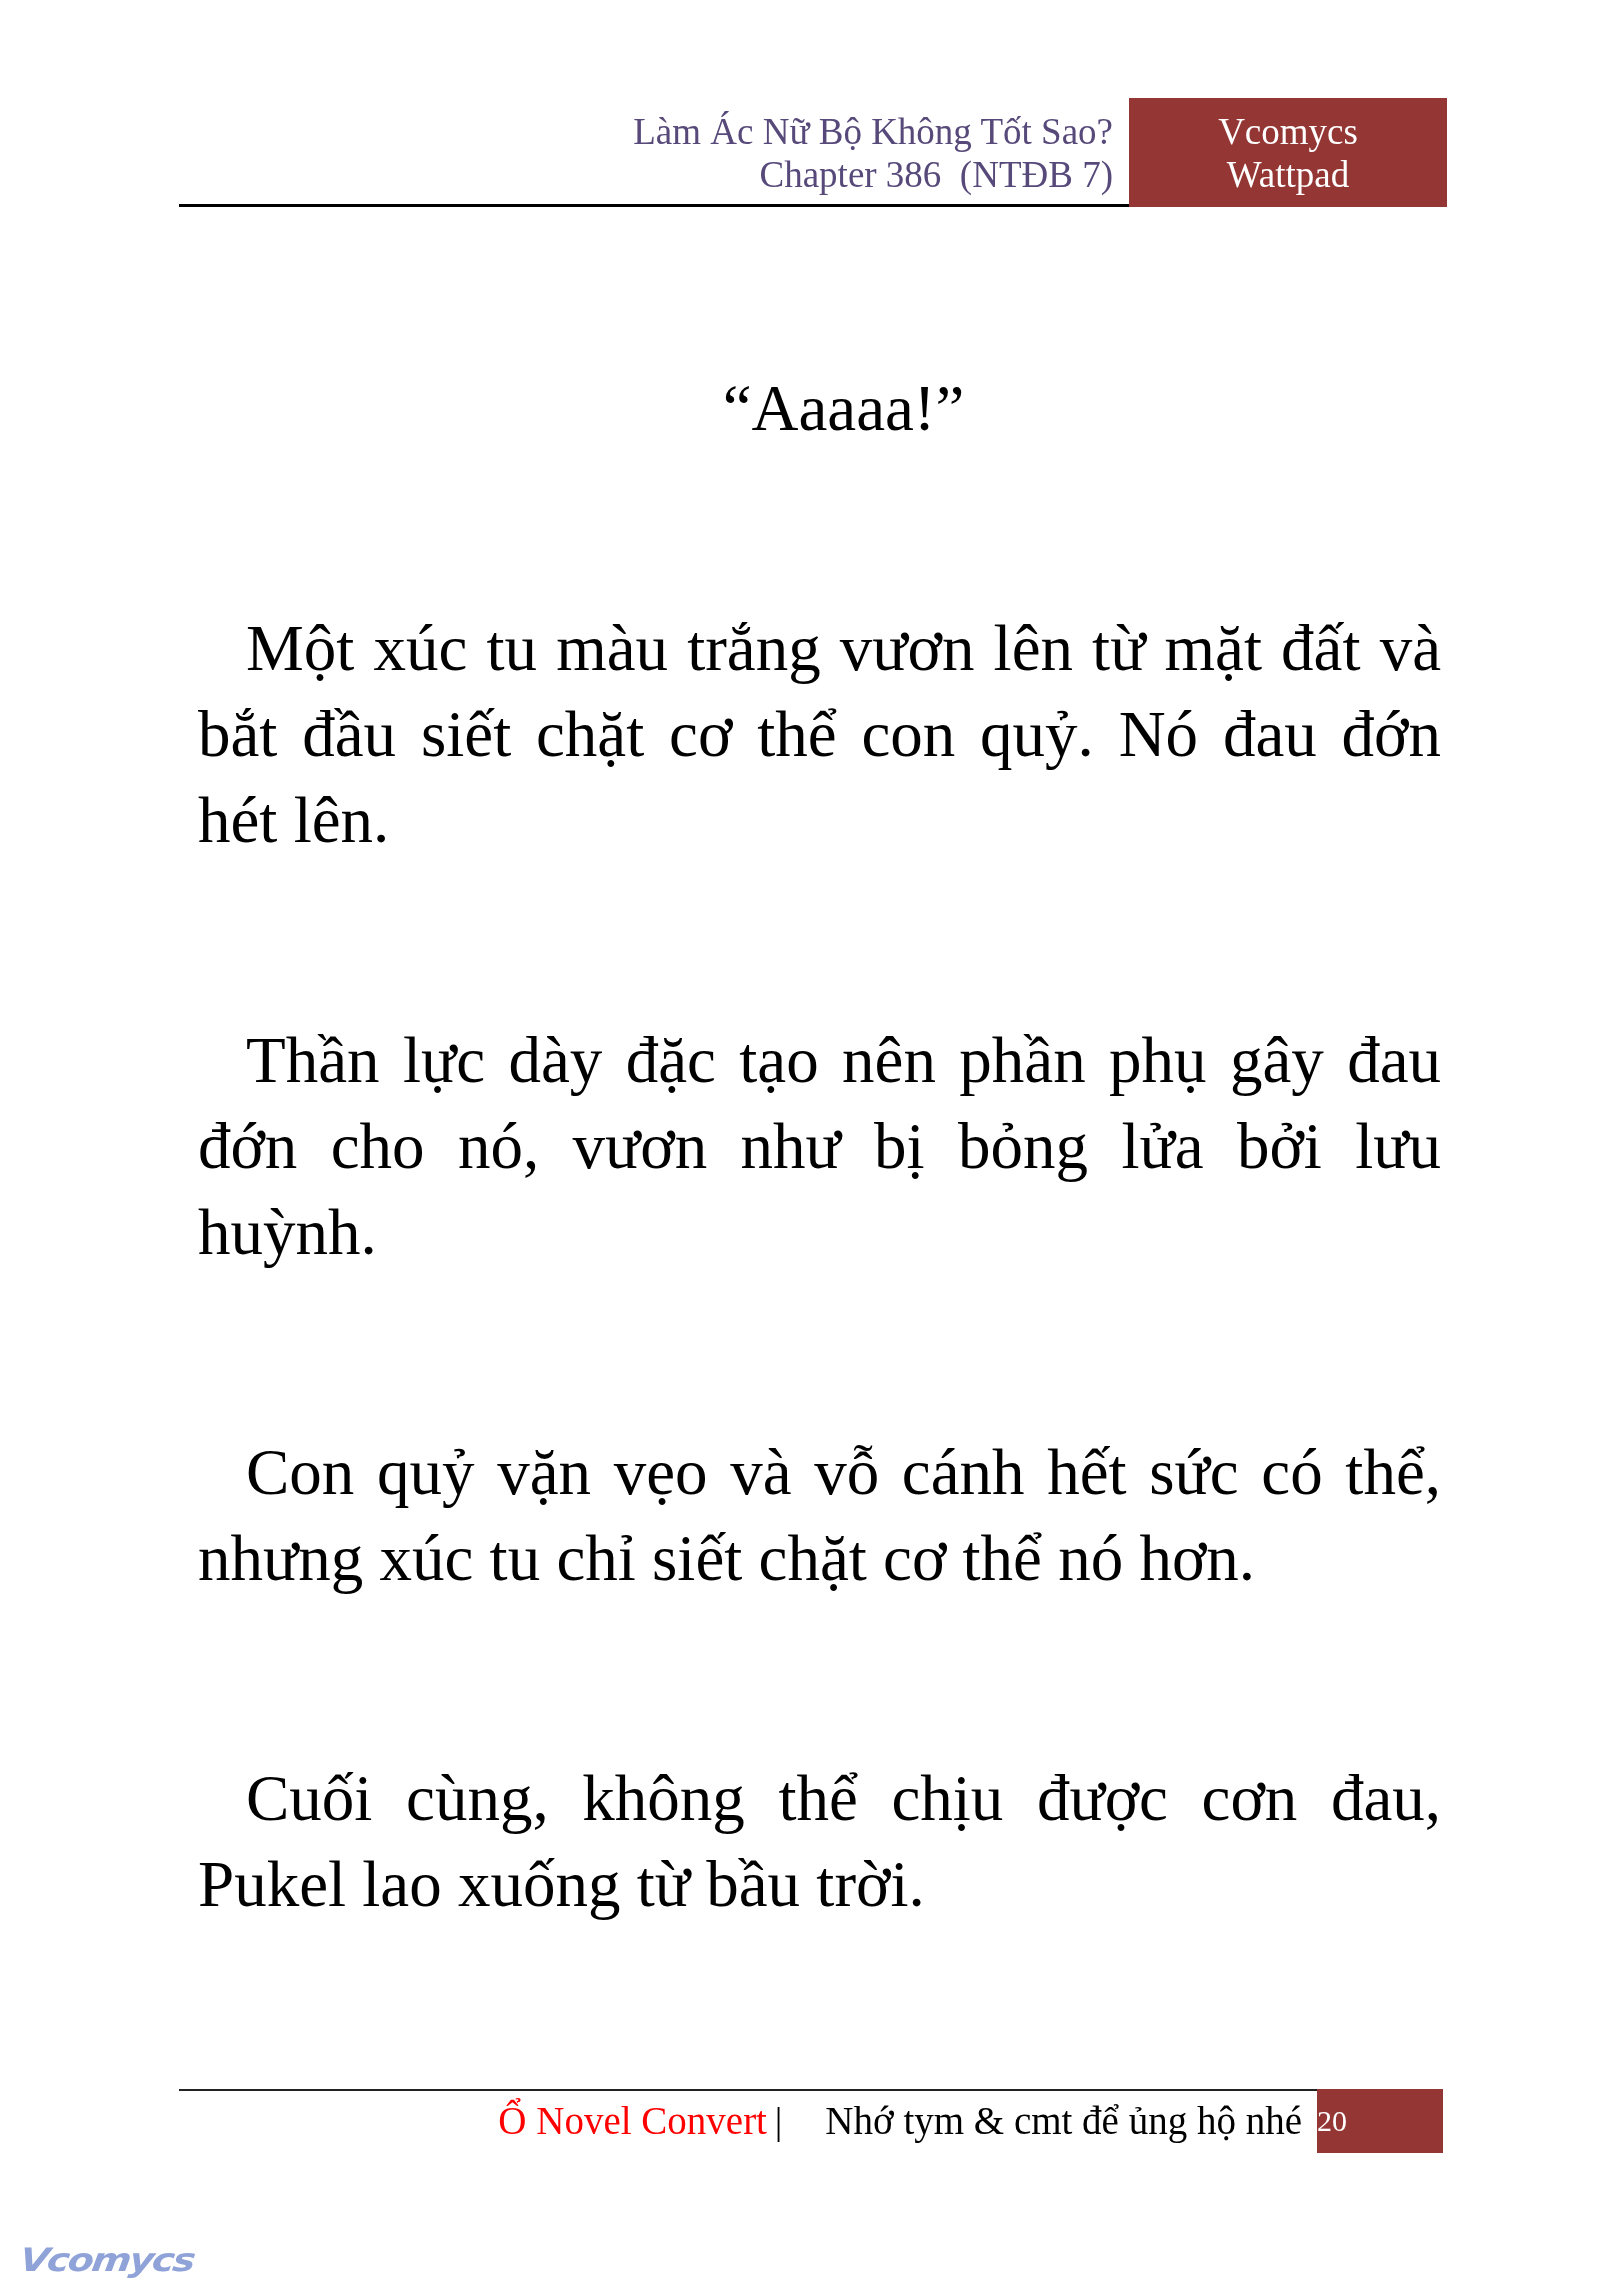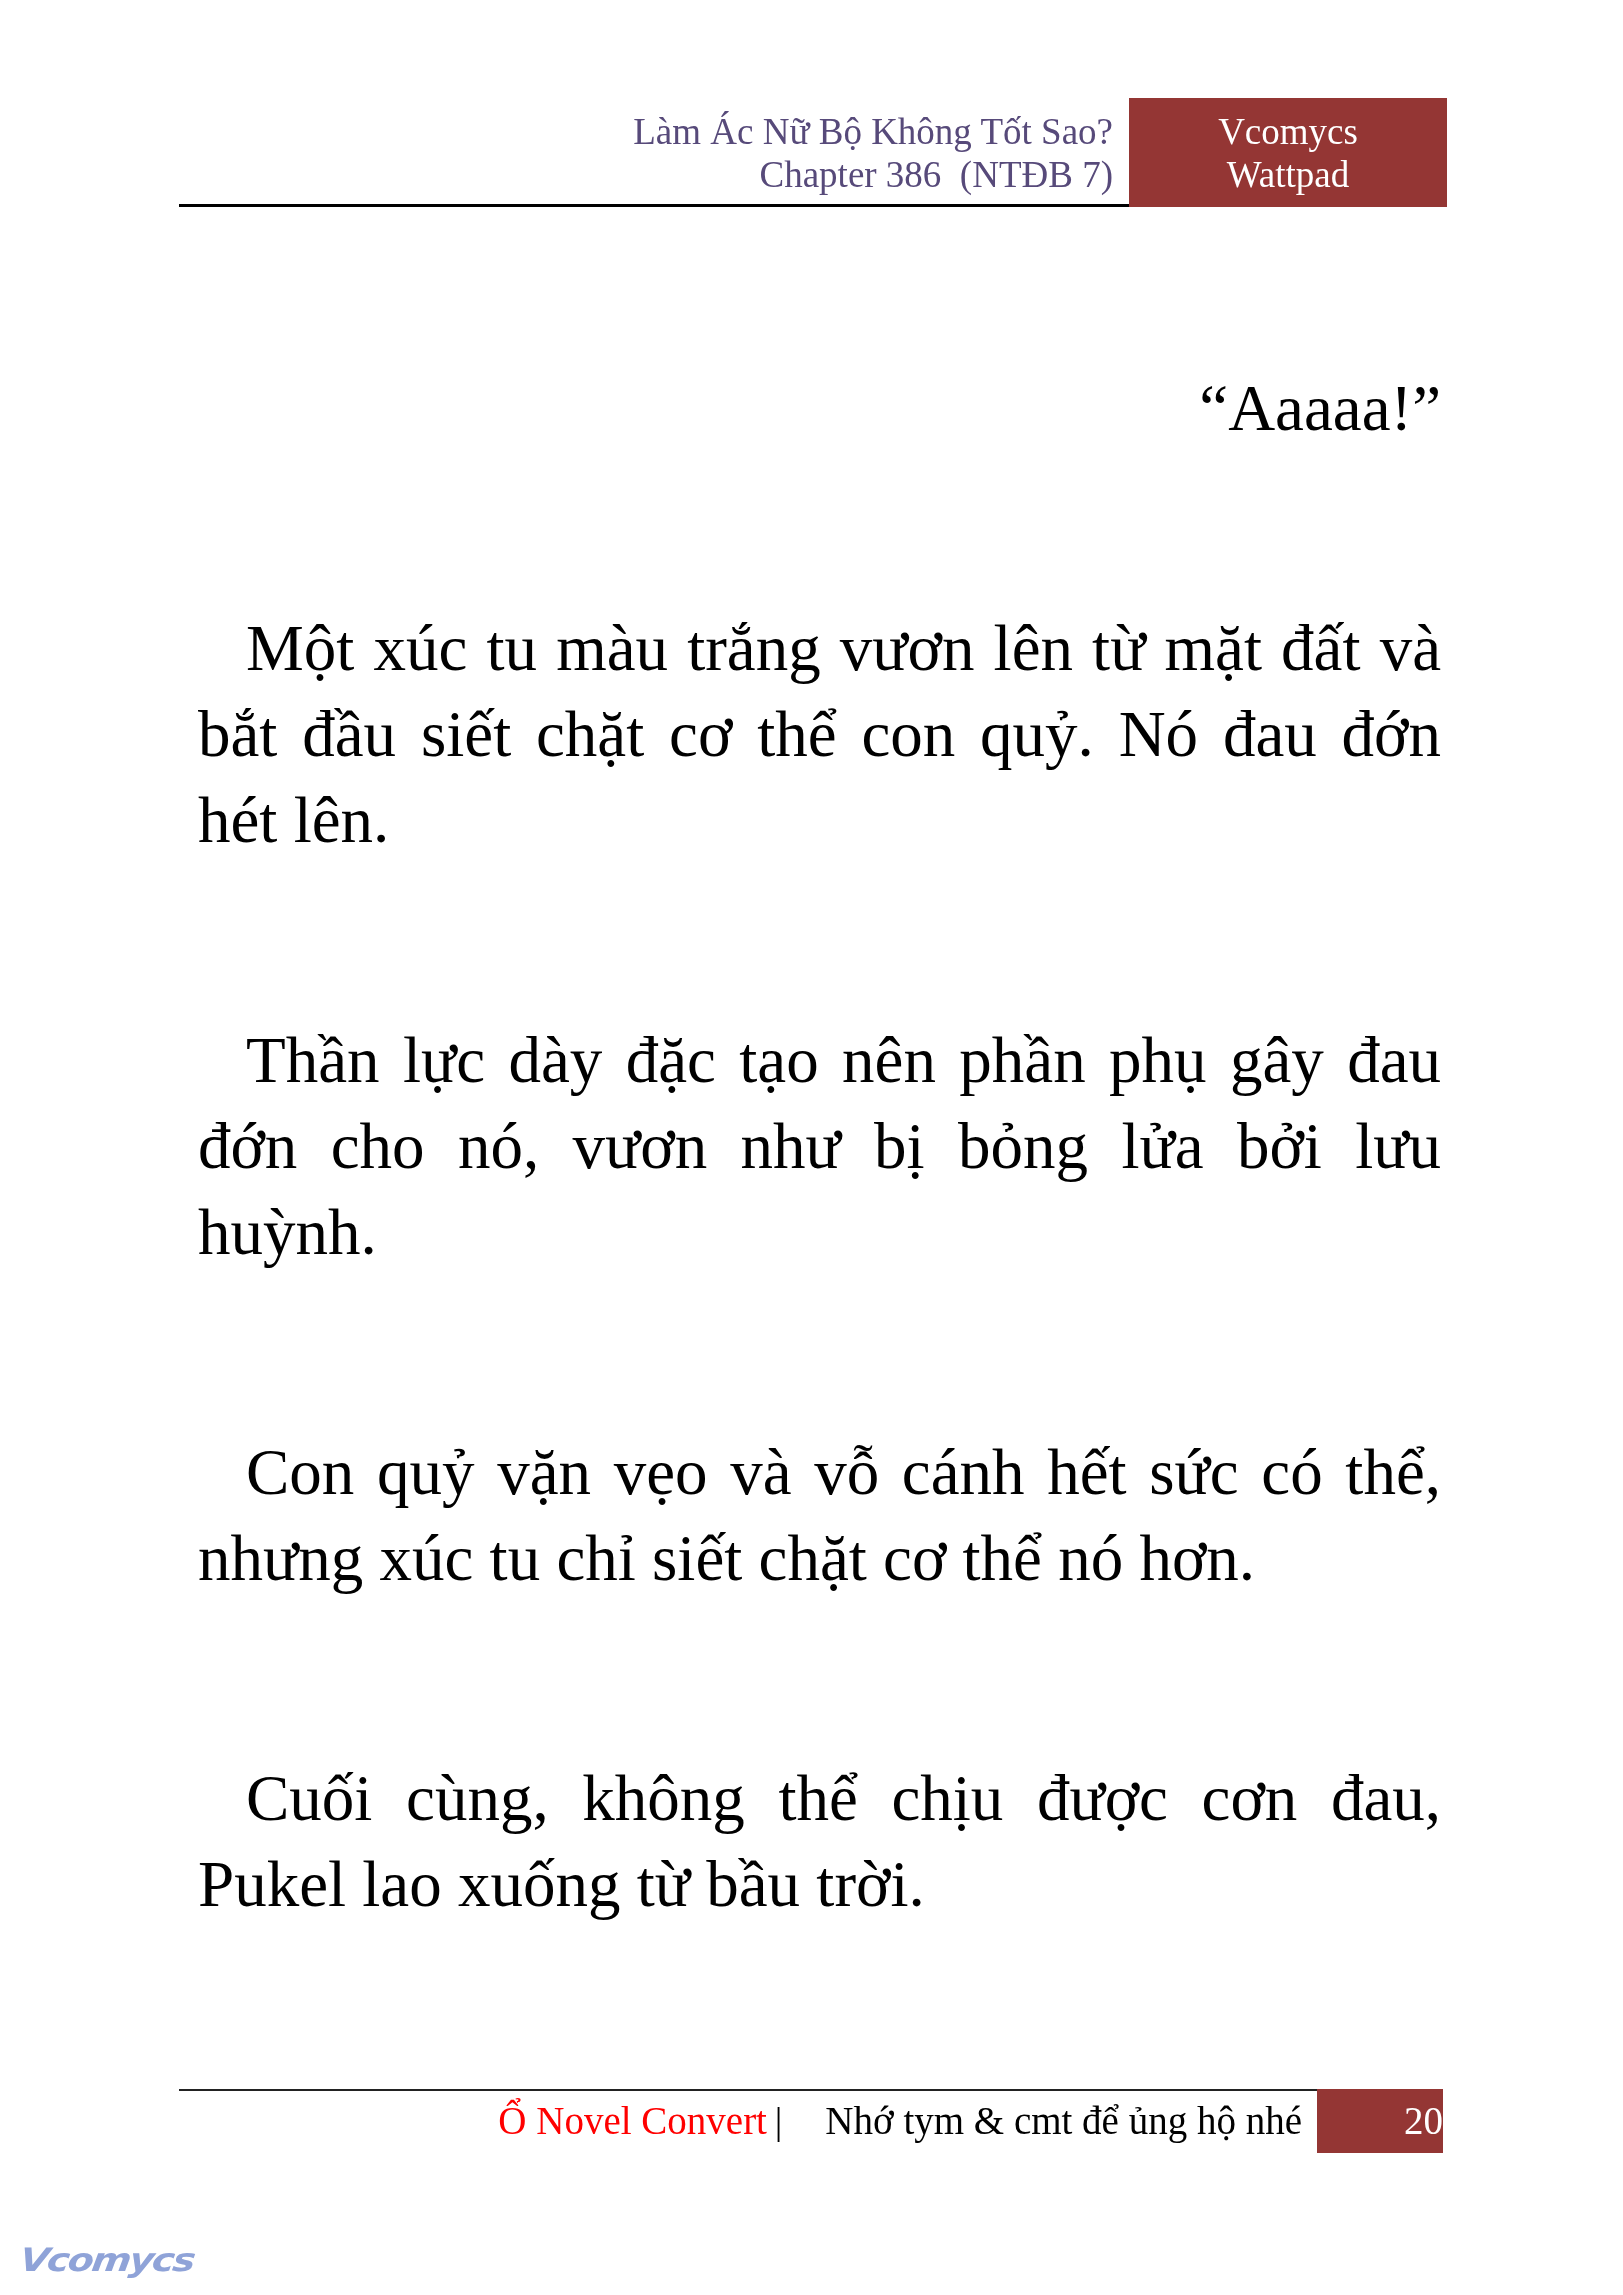--- a/index.html
+++ b/index.html
@@ -7,29 +7,29 @@
 
   
   .hdr-line { position: absolute; left: 179px; top: 204px; width: 950px; height: 2.6px; background: #000000; }
   .hdr-title { position: absolute; left: 589px; width: 524px; top: 110px; text-align: right; font-size: 37px; line-height: 43px; color: #574a7a; white-space: nowrap; }
   .hdr-title div { white-space: pre; }
   .hdr-box { position: absolute; left: 1129px; top: 98px; width: 318px; height: 109px; background: #943634; color: #ffffff; text-align: center; font-size: 37px; line-height: 43px; box-sizing: border-box; padding-top: 11.8px; }
 
   
   .body { position: absolute; left: 198px; width: 1243px; top: 365px; font-size: 65px; line-height: 86px; color: #000000; }
   .body p { margin: 0 0 154px 0; text-indent: 48px; text-align: justify; }
-  .body p.exclaim { text-align: right; }
+  .body p.exclaim { text-align: center; }
 
   
   .ftr-line { position: absolute; left: 179px; top: 2089px; width: 1139px; height: 2px; background: #222222; }
   .ftr-text { position: absolute; left: 458px; width: 844px; top: 2089px; height: 64px; line-height: 64px; font-size: 39px; text-align: right; white-space: nowrap; }
   .ftr-brand { color: #ff0000; font-weight: normal; }
   .ftr-sep { color: #000000; display: inline-block; margin: 0 7.9px; font-size: 38px; }
   .ftr-msg { color: #000000; margin-left: 35px; }
-  .ftr-box { position: absolute; left: 1317px; top: 2089px; width: 126px; height: 64px; background: #943634; color: #ffffff; text-align: right; font-size: 39px; line-height: 64px; }
+  .ftr-box { position: absolute; left: 1317px; top: 2089px; width: 126px; height: 64px; background: #943634; color: #ffffff; text-align: left; font-size: 30px; line-height: 64px; }
 
   
   .wm { position: absolute; left: 19.6px; top: 2237px; width: 144px; height: 52px; }
   .wm-text { font-family: "DejaVu Sans", sans-serif; font-weight: bold; font-style: italic; font-size: 38px; letter-spacing: -2px; color: #8fa3d8; line-height: 46px; transform: skewX(-8deg) scaleY(0.85); transform-origin: left center; display: inline-block; }
 </style>
 </head>
 <body>
 
 <div class="hdr-title">
   <div>Làm Ác Nữ Bộ Không Tốt Sao?</div>

